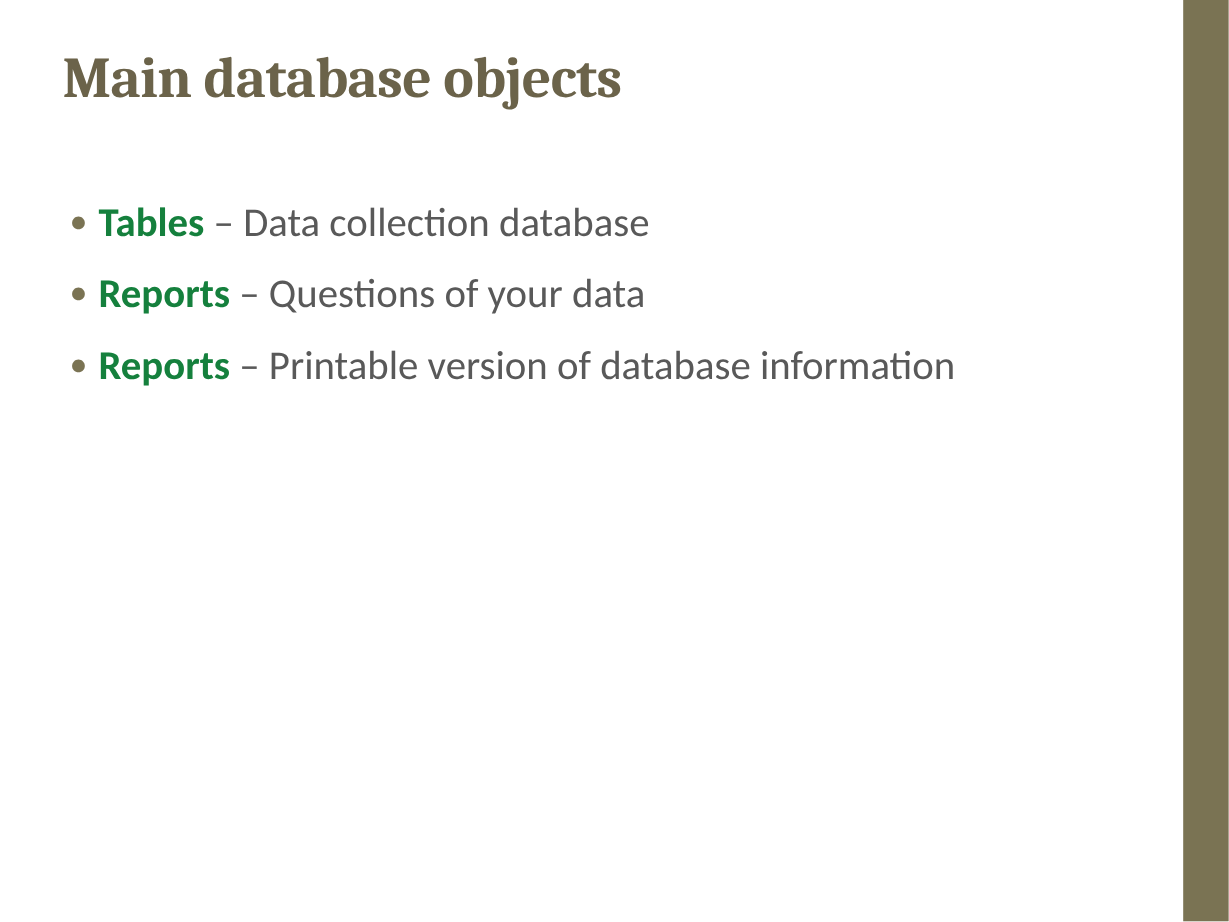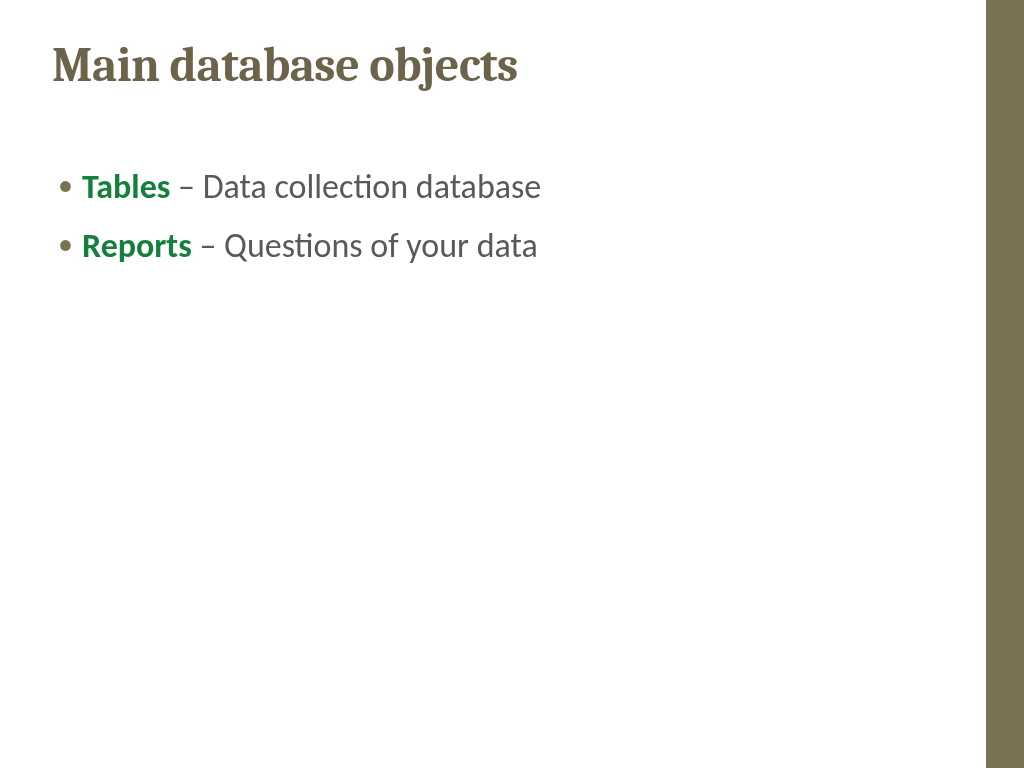--- a/index.html
+++ b/index.html
@@ -69,14 +69,17 @@
 
 <div class="content">
   <h1 class="title">Main database objects</h1>
   <ul class="bullet-list">
     <li class="bullet-item">
       <span class="term">Tables</span><span> – Data collection database</span>
     </li>
     <li class="bullet-item">
       <span class="term">Reports</span><span> – Questions of your data</span>
     </li>
+    <li class="bullet-item">
+      <span class="term">Reports</span><span> – Printable version of database information</span>
+    </li>
   </ul>
 </div>
 
 </body></html>

